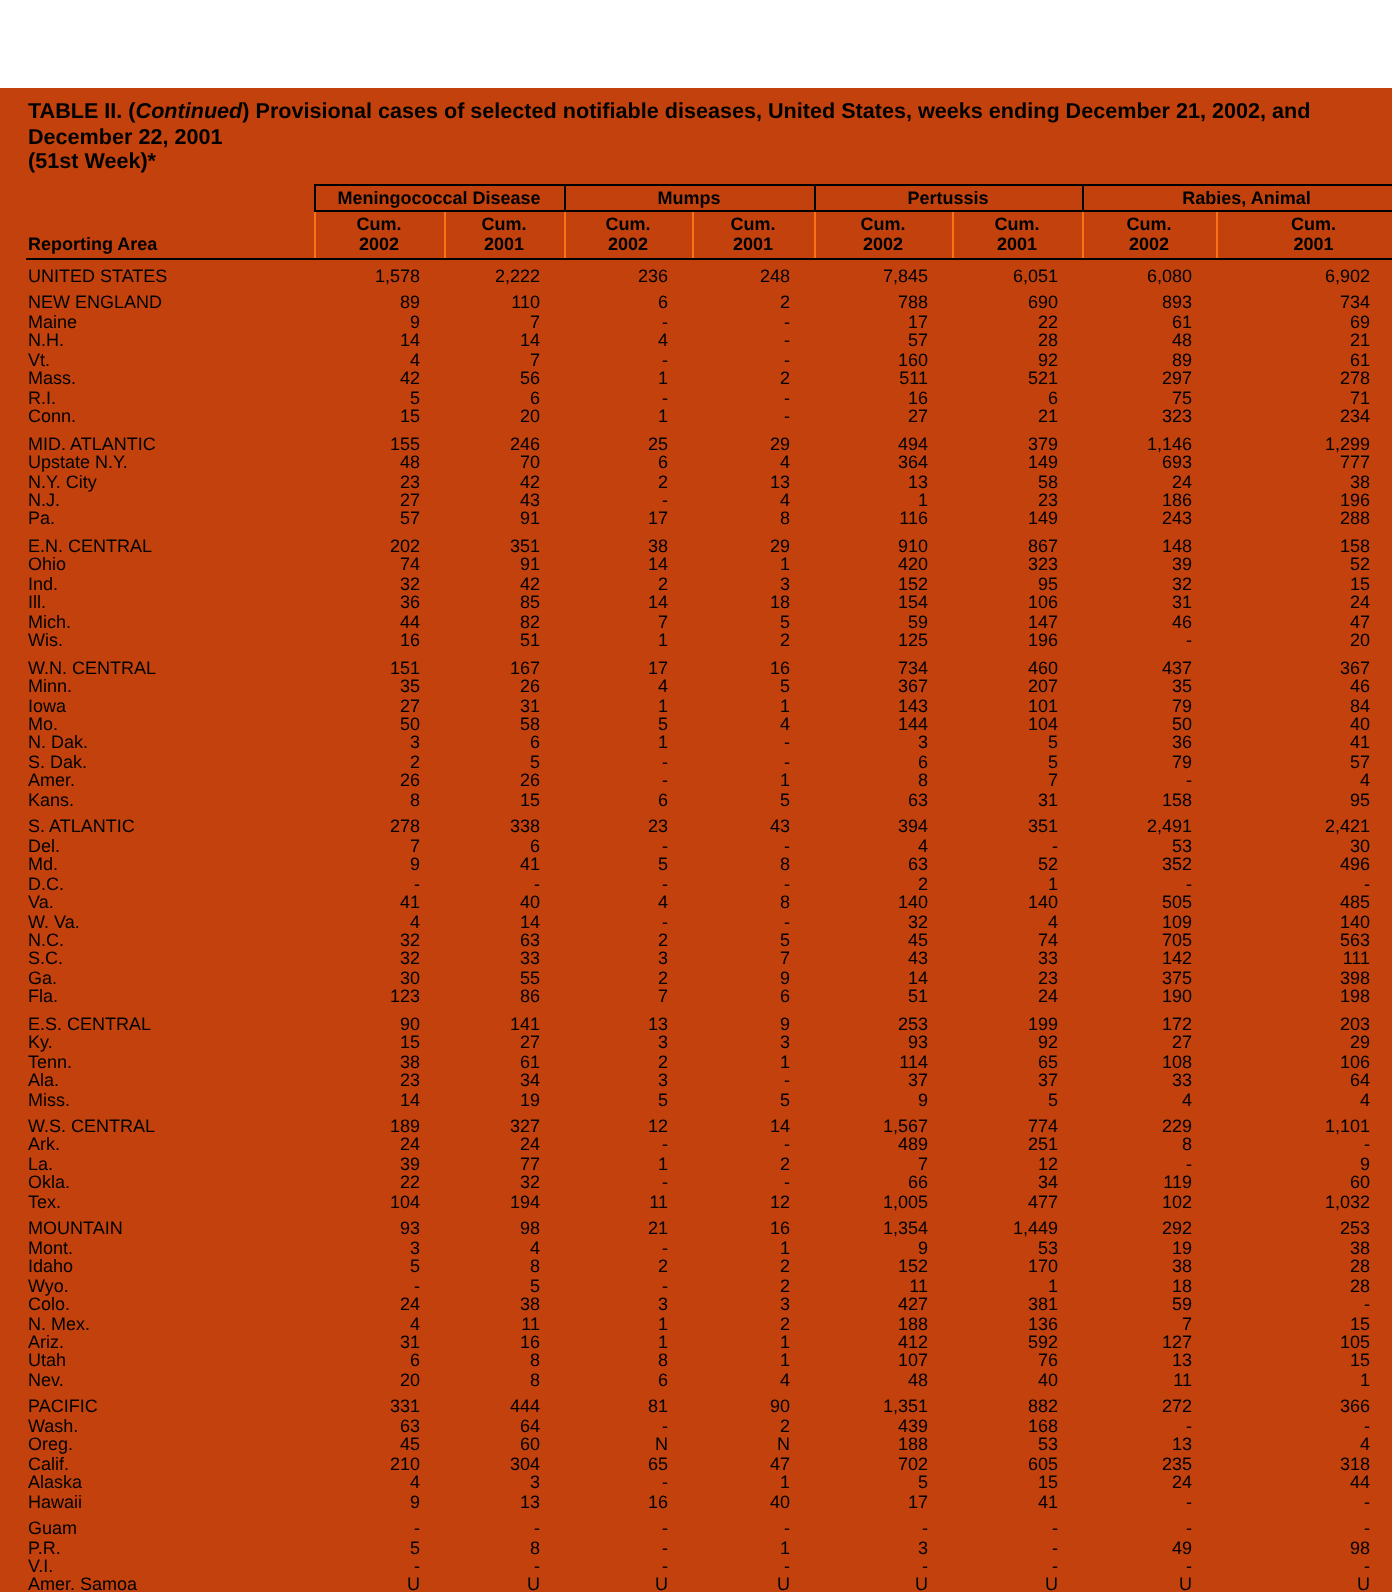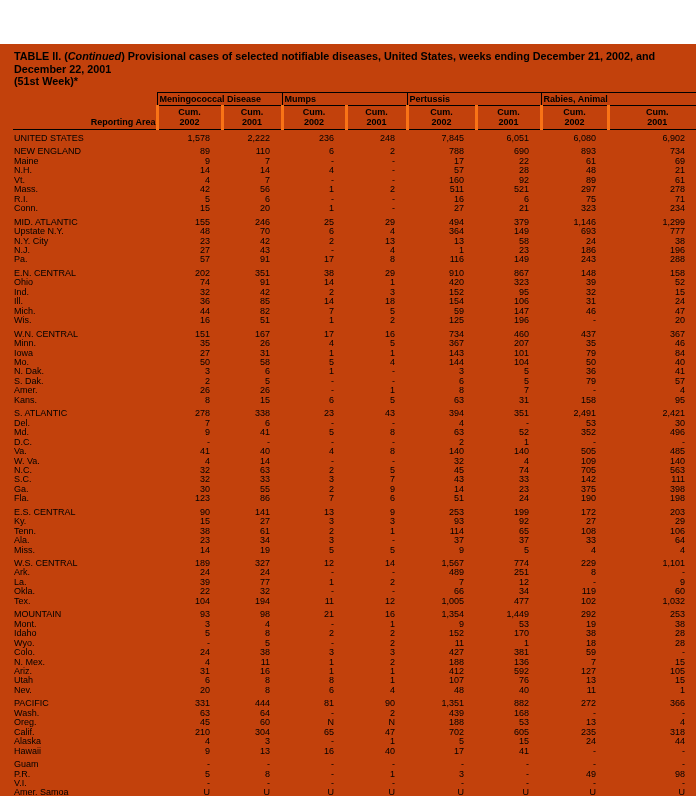--- a/index.html
+++ b/index.html
@@ -11,31 +11,31 @@
   }
   .title {
     font-weight:bold; font-size:10.8px; line-height:12.5px;
     margin:0 0 4px 1px;
   }
   .title i { font-style:italic; }
   table.main { border-collapse:collapse; table-layout:fixed; width:692px; }
   th,td { padding:0; margin:0; }
   thead th { font-weight:bold; font-size:9px; }
   th.ra {
-    text-align:right; vertical-align:bottom;
+    text-align:left; vertical-align:bottom;
     border-bottom:1.5px solid #000; padding:0 0 2px 1px;
   }
   th.grp {
     border-top:1.5px solid #000; border-bottom:1px solid #000;
     border-left:1px solid #000;
-    text-align:left; vertical-align:bottom;
+    text-align:center; vertical-align:bottom;
     line-height:9.5px; padding:2px 2px 1px 2px;
   }
   th.cum {
-    border-left:3px solid #f97316; border-bottom:1.5px solid #000;
+    border-left:1px solid #f97316; border-bottom:1.5px solid #000;
     text-align:center; vertical-align:bottom;
     line-height:9.5px; padding:2px 0 2px 0;
   }
   tbody td { font-size:9px; line-height:9.45px; white-space:nowrap; }
   td.area { text-align:left; padding-left:1px; }
   td.num  { text-align:right; padding-right:12px; }
   td.num.last { padding-right:20px; }
   tr.gstart td { padding-top:4px; }
   .bottomrule { width:692px; border-top:1.5px solid #000; margin-top:3px; }
   .fn1 { font-size:9px; line-height:10px; margin-top:2px; padding-left:1px; }

